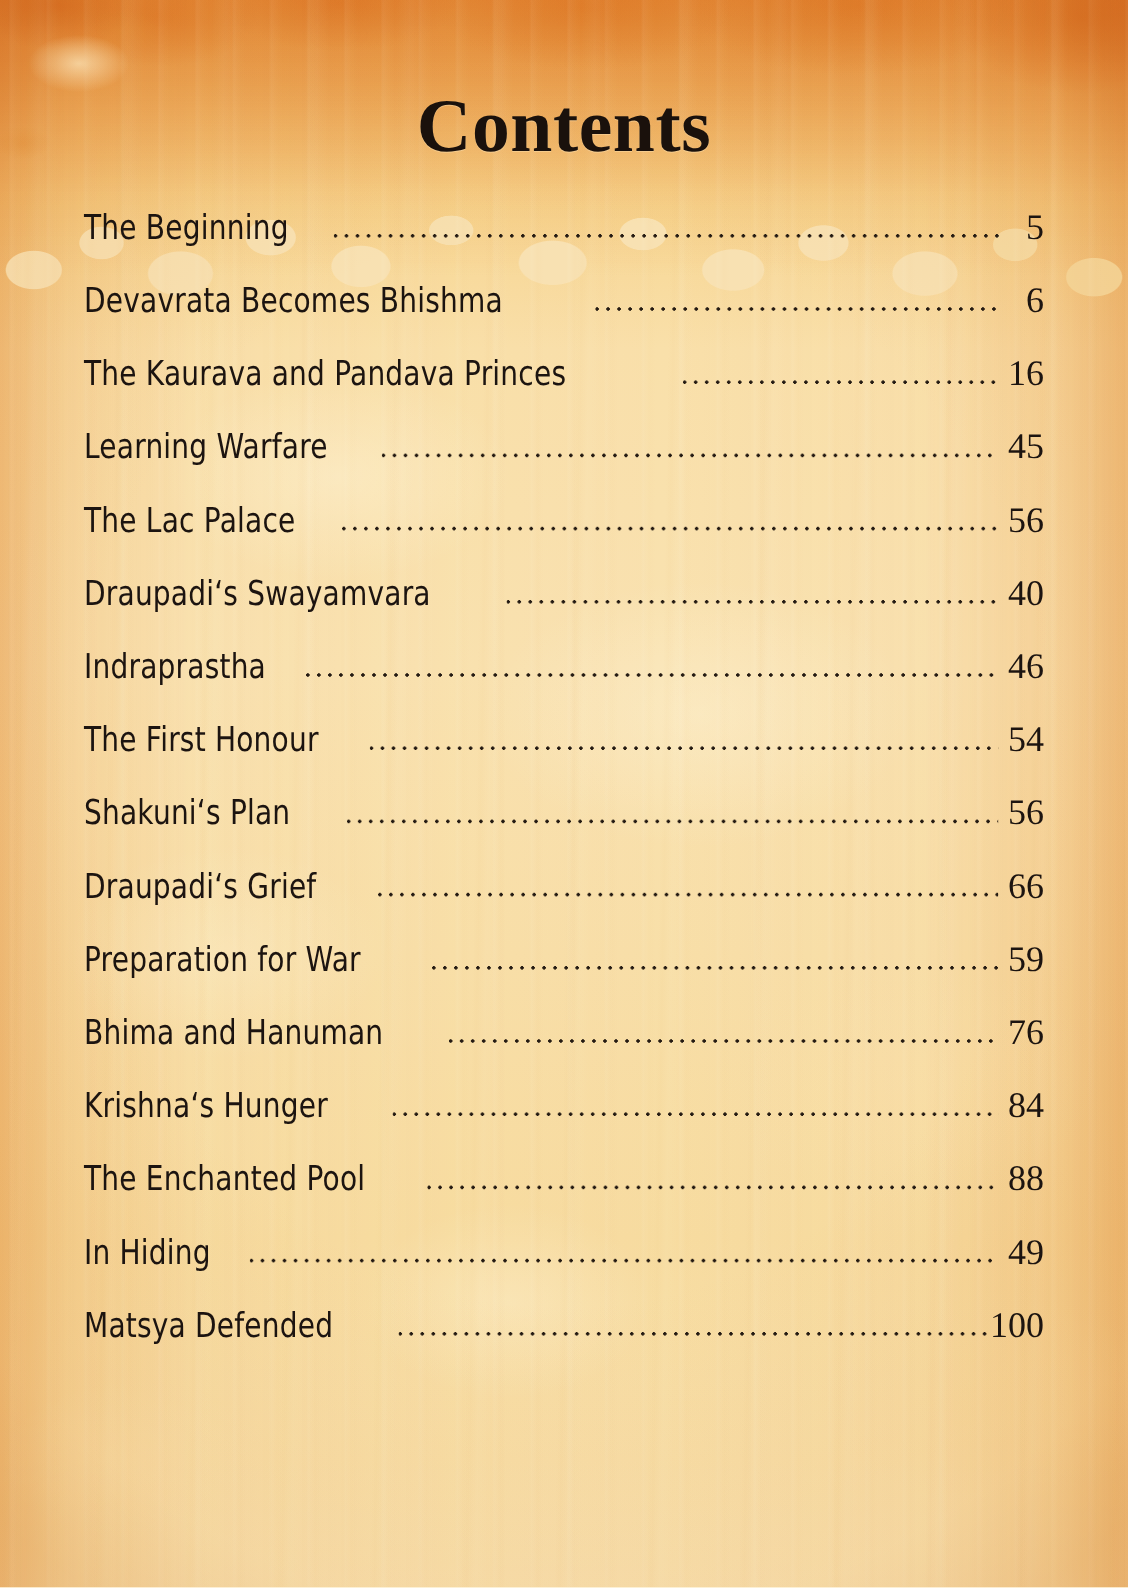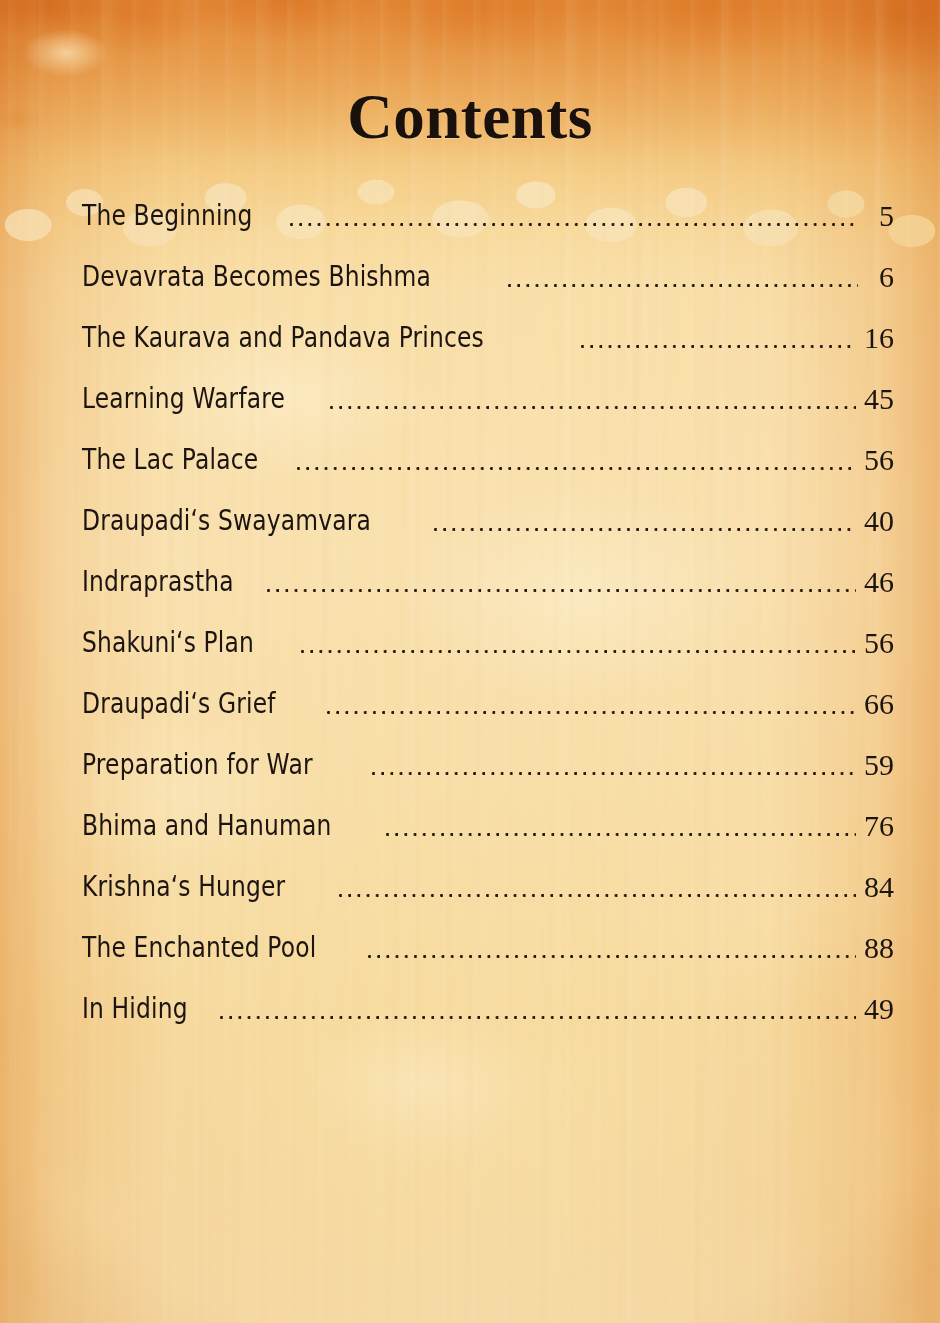--- a/index.html
+++ b/index.html
@@ -140,21 +140,21 @@
       radial-gradient(ellipse 78% 62% at 50% 48%,
         rgba(255,255,255,0) 55%,
         rgba(226,160,80,0.16) 88%,
         rgba(214,140,58,0.26) 100%);
   }
 
   
   .content {
     position: relative;
     z-index: 5;
-    padding: 12px;
+    padding: 0;
   }
 
   .page-title {
     margin: 0;
     padding-top: 74px;
     text-align: center;
     font-family: "Liberation Serif", "DejaVu Serif", serif;
     font-weight: bold;
     font-size: 63px;
     line-height: 1;
@@ -166,22 +166,22 @@
   .toc {
     list-style: none;
     margin: 0;
     padding: 0;
     position: relative;
     top: 36px;
   }
 
   .toc-entry {
     display: flex;
-    align-items: center;
-    margin: 0 34px 0 70px;
+    align-items: flex-start;
+    margin: 0 70px 0 70px;
     height: 61px;
     font-size: 30px;
     color: #1C1410;
     white-space: nowrap;
   }
 
   .entry-title {
     font-family: "DejaVu Sans", "Liberation Sans", sans-serif;
     font-size: 28.5px;
     font-weight: 400;
@@ -276,20 +276,25 @@
         <li class="toc-entry gap-none">
           <span class="entry-title">Draupadi‘s Swayamvara</span>
           <span class="leader"></span>
           <span class="entry-page">40</span>
         </li>
         <li class="toc-entry gap-none">
           <span class="entry-title">Indraprastha</span>
           <span class="leader"></span>
           <span class="entry-page">46</span>
         </li>
+        <li class="toc-entry gap-none">
+          <span class="entry-title">The First Honour</span>
+          <span class="leader"></span>
+          <span class="entry-page">54</span>
+        </li>
         <li class="toc-entry gap-wide">
           <span class="entry-title">Shakuni‘s Plan</span>
           <span class="leader"></span>
           <span class="entry-page">56</span>
         </li>
         <li class="toc-entry gap-wide">
           <span class="entry-title">Draupadi‘s Grief</span>
           <span class="leader"></span>
           <span class="entry-page">66</span>
         </li>
@@ -310,17 +315,22 @@
         </li>
         <li class="toc-entry gap-none">
           <span class="entry-title">The Enchanted Pool</span>
           <span class="leader"></span>
           <span class="entry-page">88</span>
         </li>
         <li class="toc-entry gap-wide">
           <span class="entry-title">In Hiding</span>
           <span class="leader"></span>
           <span class="entry-page">49</span>
+        </li>
+        <li class="toc-entry gap-wide tight-page">
+          <span class="entry-title">Matsya Defended</span>
+          <span class="leader"></span>
+          <span class="entry-page">100</span>
         </li>
       </ul>
 
   </div>
 </div>
 
 </body></html>

